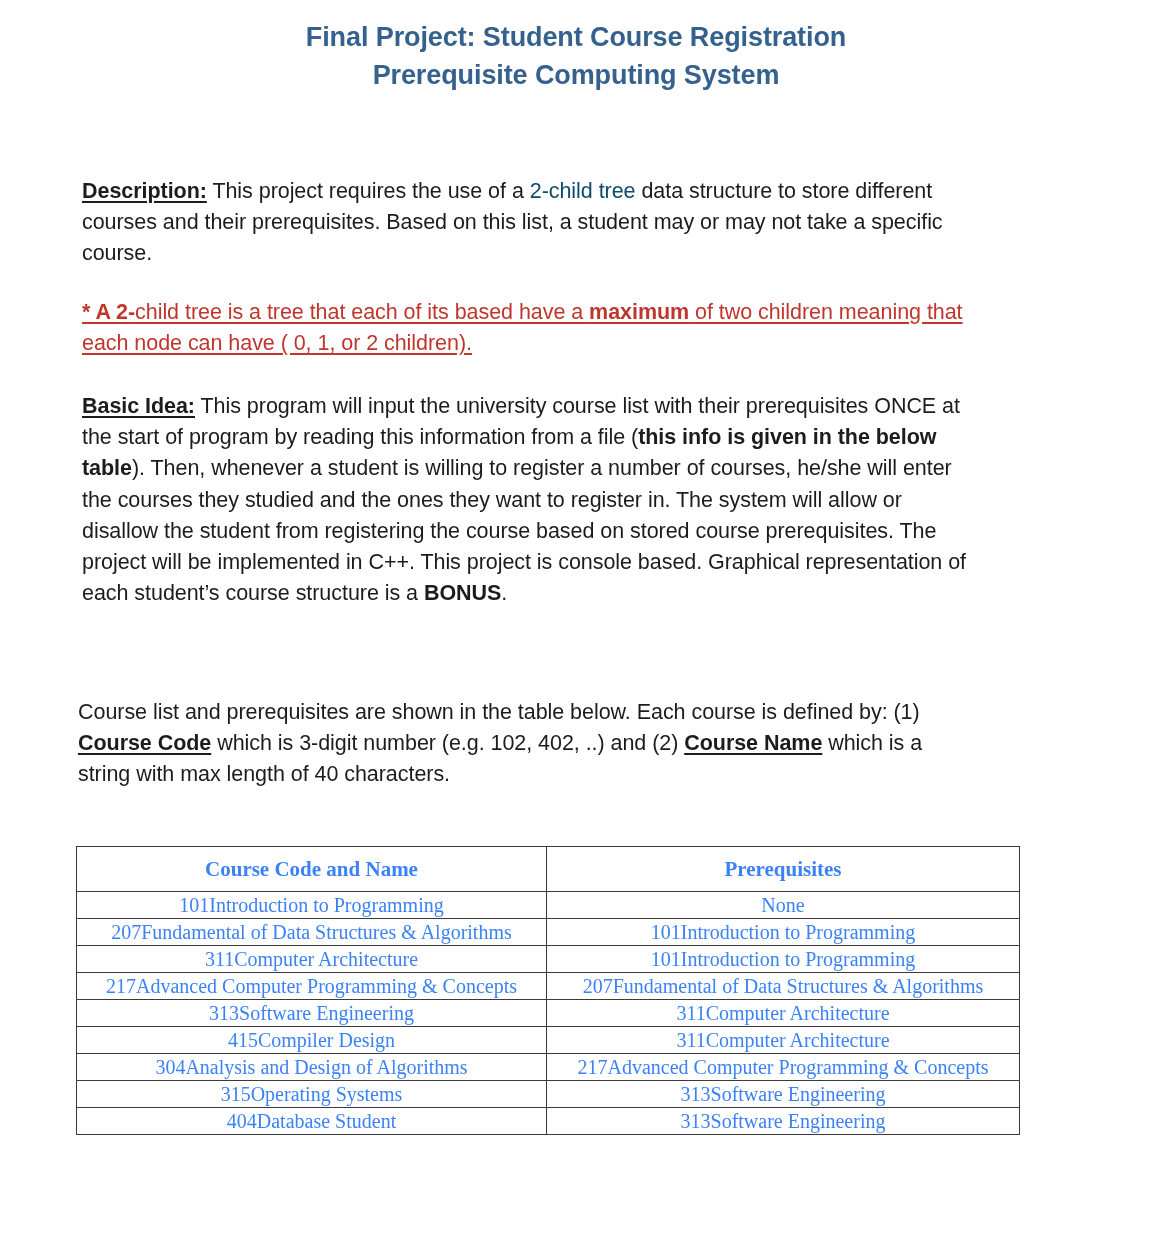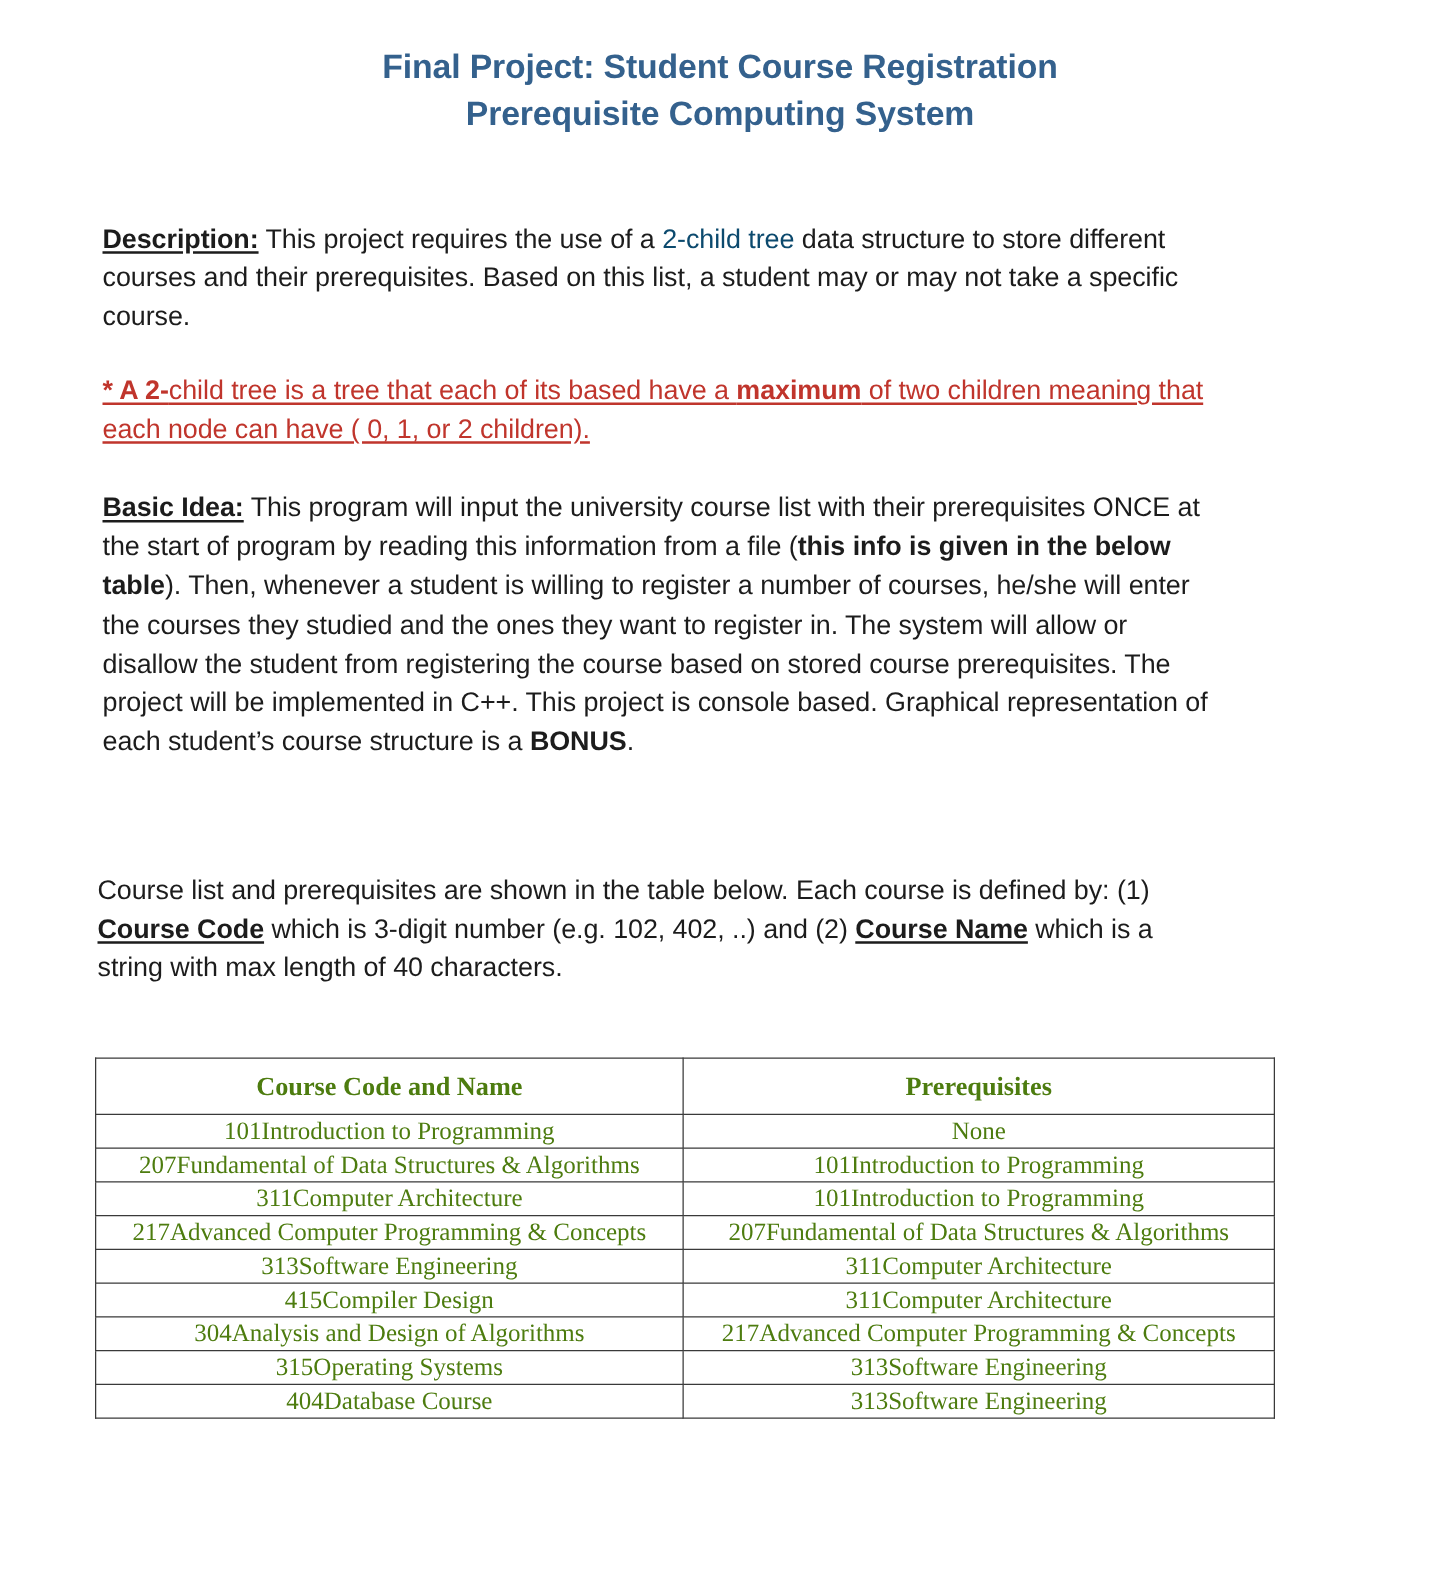--- a/index.html
+++ b/index.html
@@ -24,21 +24,21 @@
     position: relative;
   }
 
   
   .doc-title {
     text-align: center;
     color: #34618d;
     font-weight: bold;
     font-size: 27px;
     line-height: 1.42;
-    padding-top: 34px;
+    padding-top: 18px;
     letter-spacing: -0.1px;
     width: 1080px;
     margin: 0 auto;
   }
   .doc-title .tline { display: block; }
 
   
   .body-block {
     font-size: 21.5px;
     line-height: 1.45;
@@ -92,21 +92,21 @@
     border-collapse: collapse;
     width: 943px;
     font-family: "Liberation Serif", "DejaVu Serif", serif;
     table-layout: fixed;
   }
   table.course-table th,
   table.course-table td {
     border: 1px solid #3a3a3a;
     text-align: center;
     font-size: 20px;
-    color: #4d7c0f;
+    color: #3b82f6;
     padding: 0 2px;
     white-space: nowrap;
     overflow: hidden;
   }
   table.course-table th {
     font-weight: bold;
     font-size: 21px;
     height: 44px;
     vertical-align: middle;
   }
@@ -183,20 +183,20 @@
           </tr>
           <tr>
             <td>304Analysis and Design of Algorithms</td>
             <td>217Advanced Computer Programming &amp; Concepts</td>
           </tr>
           <tr>
             <td>315Operating Systems</td>
             <td>313Software Engineering</td>
           </tr>
           <tr>
-            <td>404Database Course</td>
+            <td>404Database Student</td>
             <td>313Software Engineering</td>
           </tr>
         </tbody>
     </table>
   </div>
 
 </div>
 
 </body></html>

